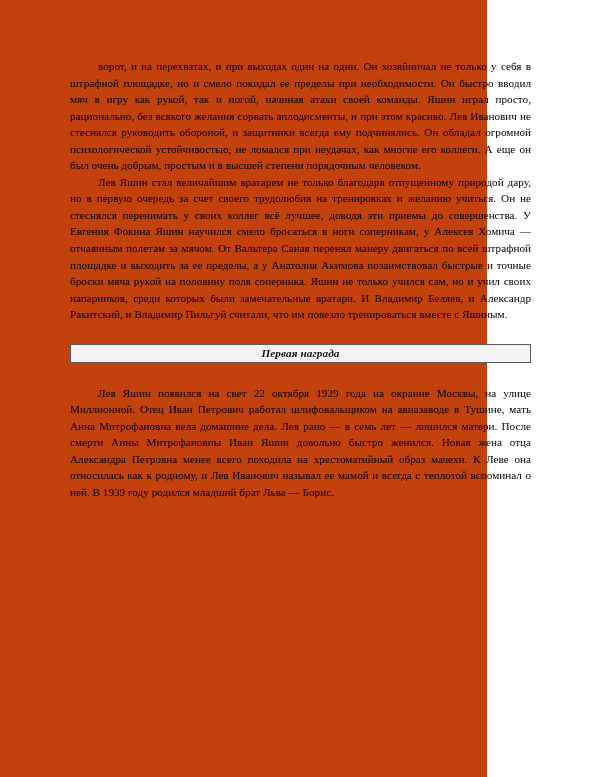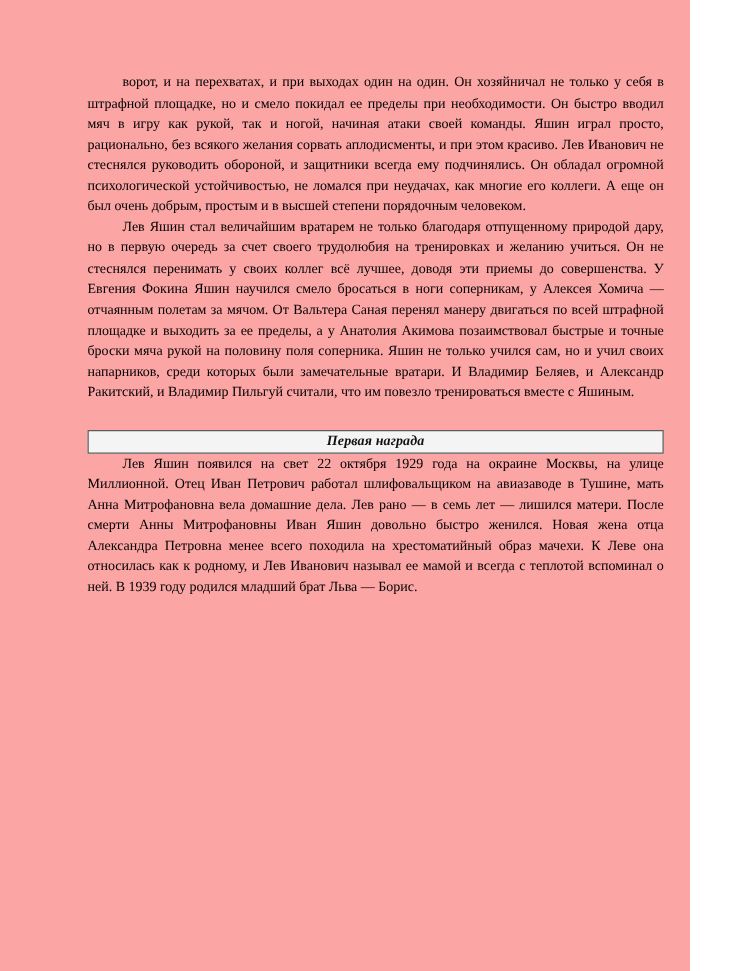--- a/index.html
+++ b/index.html
@@ -11,23 +11,23 @@
   body {
     width: 600px;
     height: 777px;
     overflow: hidden;
     font-family: "Liberation Serif", "DejaVu Serif", serif;
     color: #000000;
     -webkit-font-smoothing: antialiased;
   }
   .page {
     position: relative;
-    width: 552px;
+    width: 487px;
     height: 777px;
-    background: #fca5a5;
+    background: #c2410c;
     box-sizing: border-box;
   }
   .text-column {
     position: absolute;
     left: 70px;
     top: 58px;
     width: 461px;
   }
   p.para {
     margin: 0;
@@ -35,20 +35,21 @@
     font-size: 11.2px;
     line-height: 16.55px;
     text-align: justify;
     text-justify: inter-word;
     text-indent: 28px;
     hyphens: none;
     word-spacing: 0px;
   }
   .heading-wrap {
     margin-top: 21px;
+    margin-bottom: 22px;
     text-align: right;
   }
   .section-heading {
     box-sizing: border-box;
     width: 461px;
     height: 19px;
     border: 1px solid #5c5c5c;
     background: #f4f4f4;
     display: flex;
     align-items: center;

